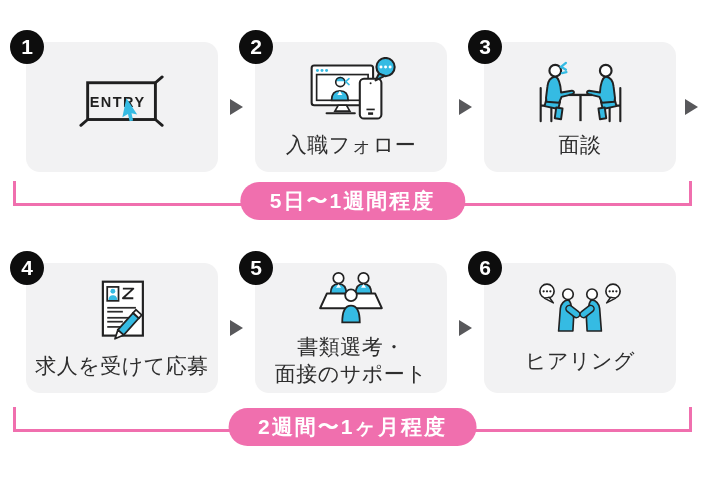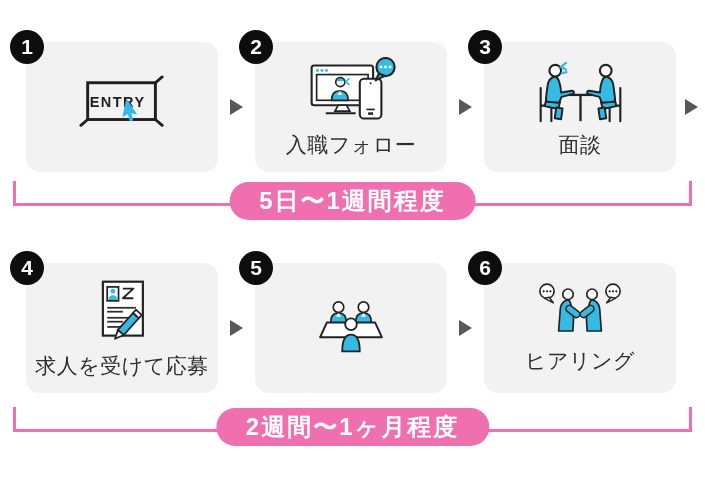--- a/index.html
+++ b/index.html
@@ -38,21 +38,21 @@
     border-bottom:8.5px solid transparent;
   }
   .bracket{
     position:relative;margin:9px 13px 0 13px;height:22px;
     border-left:3px solid #F06FAE;border-right:3px solid #F06FAE;border-bottom:3px solid #F06FAE;
   }
   .bracket.second{margin-top:14px;}
   .pill{
     position:absolute;left:50%;top:1px;transform:translateX(-50%);
     background:#F06FAE;color:#ffffff;border-radius:19px;
-    font-size:24px;font-weight:bold;letter-spacing:2px;line-height:38px;
+    font-size:21px;font-weight:bold;letter-spacing:2px;line-height:38px;
     padding:0 30px;white-space:nowrap;z-index:1;
   }
   svg{display:block;}
 </style>
 </head>
 <body>
 
 <div class="canvas">
 
   <div class="row row-1">
@@ -191,20 +191,24 @@
           <polygon points="33,17.8 30,22.5 36,22.5" fill="#ffffff"></polygon>
           <circle cx="33" cy="11" r="6.3" fill="#ffffff" stroke="#222222" stroke-width="2"></circle>
           <path d="M53.5,30 C53.5,21 57,17.8 63,17.8 C69,17.8 72.5,21 72.5,30 Z" fill="#35BBE3" stroke="#222222" stroke-width="2"></path>
           <polygon points="63,17.8 60,22.5 66,22.5" fill="#ffffff"></polygon>
           <circle cx="63" cy="11" r="6.3" fill="#ffffff" stroke="#222222" stroke-width="2"></circle>
           <polygon points="19,29.5 77,29.5 85,47 11,47" fill="#ffffff" stroke="#222222" stroke-width="2.4" stroke-linejoin="round"></polygon>
           <path d="M37.5,64 C37.5,49 41.5,44 48,44 C54.5,44 58.5,49 58.5,64 Z" fill="#35BBE3" stroke="#222222" stroke-width="2.2"></path>
           <circle cx="48" cy="31.5" r="7" fill="#ffffff" stroke="#222222" stroke-width="2.2"></circle>
         </svg>
       </div>
+      <div class="label">
+        <span>書類選考・</span>
+        <span>面接のサポート</span>
+      </div>
     </div>
 
     <div class="arrow-slot">
         <div class="tri"></div>
       </div>
 
     <div class="card">
       <div class="badge">6</div>
       <div class="icon-wrap">
         <svg width="84" height="60" viewBox="0 0 112 80">

